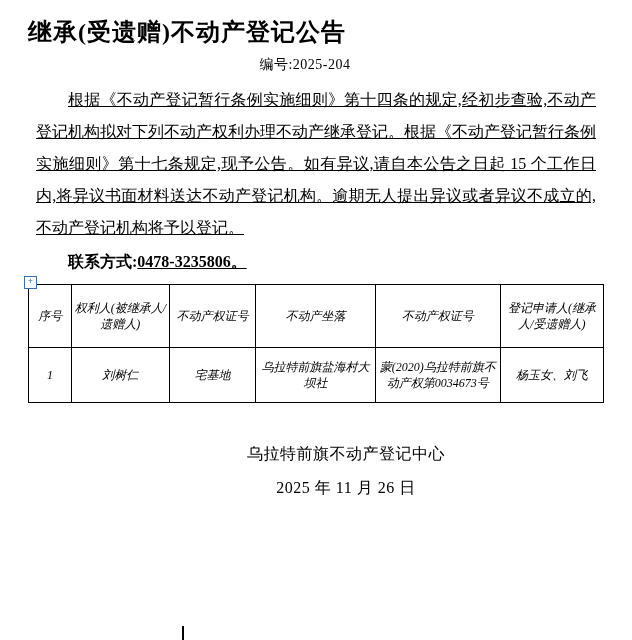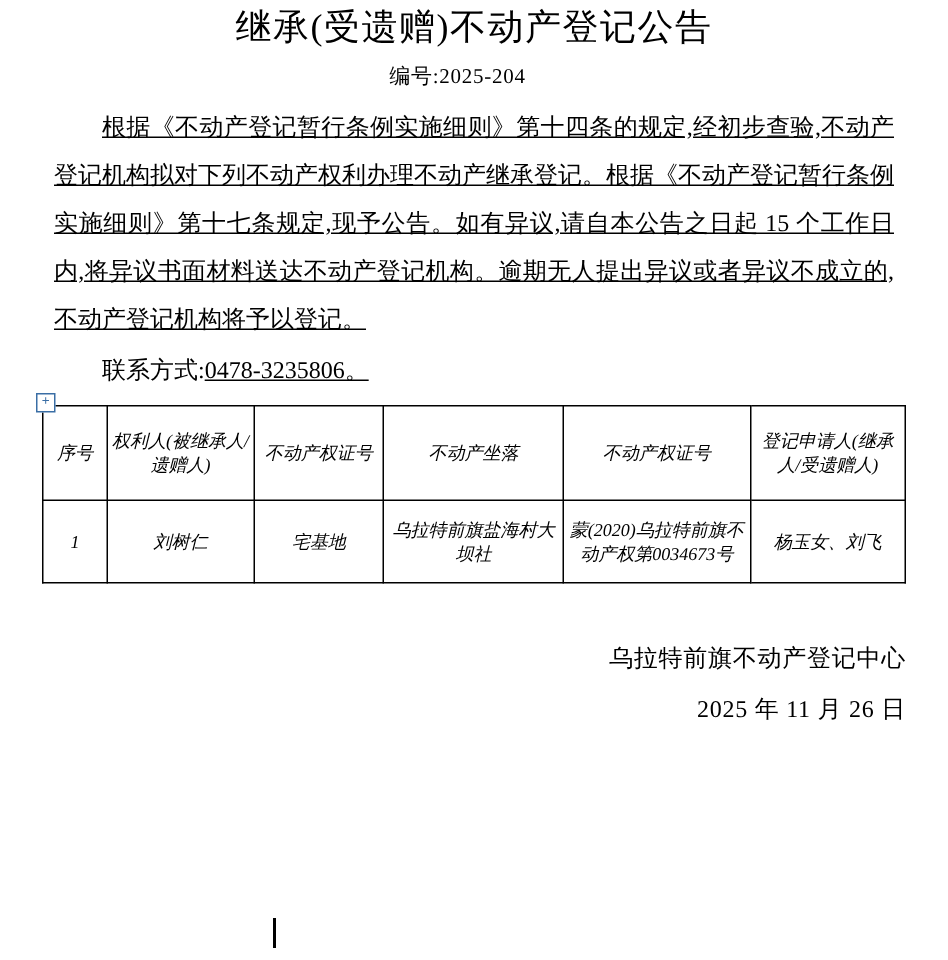--- a/index.html
+++ b/index.html
@@ -16,25 +16,25 @@
     position: relative;
   }
   .page {
     width: 632px;
     height: 640px;
     position: relative;
     box-sizing: border-box;
     padding: 0 28px;
   }
   .doc-title {
-    text-align: center;
+    text-align: left;
     font-size: 24px;
-    font-weight: normal;
+    font-weight: bold;
     letter-spacing: 1px;
-    margin-top: 2px;
+    margin-top: 16px;
     margin-bottom: 8px;
     font-family: "Liberation Serif", "DejaVu Serif", serif;
   }
   .doc-number {
     text-align: center;
     font-size: 14px;
     margin-right: 22px;
     margin-bottom: 10px;
     letter-spacing: 0.5px;
   }
@@ -51,20 +51,21 @@
     text-decoration: underline;
   }
   .u {
     text-decoration: underline;
   }
   .contact-line {
     font-size: 16px;
     line-height: 32px;
     margin: 0 8px 6px 8px;
     text-indent: 2em;
+    font-weight: bold;
   }
   .table-wrap {
     margin: 4px 0 0 0;
     position: relative;
   }
   .plus-handle {
     position: absolute;
     left: -4px;
     top: -8px;
     width: 11px;
@@ -100,21 +101,21 @@
     height: 46px;
   }
   .col-seq { width: 7%; }
   .col-holder { width: 17%; }
   .col-type { width: 15%; }
   .col-loc { width: 21%; }
   .col-cert { width: 22%; }
   .col-applicant { width: 18%; }
   .signature {
     margin-top: 34px;
-    text-align: right;
+    text-align: center;
     font-size: 16px;
     line-height: 34px;
     padding-left: 60px;
   }
   .signature div {
     letter-spacing: 0.5px;
   }
   .cursor-mark {
     position: absolute;
     left: 182px;

